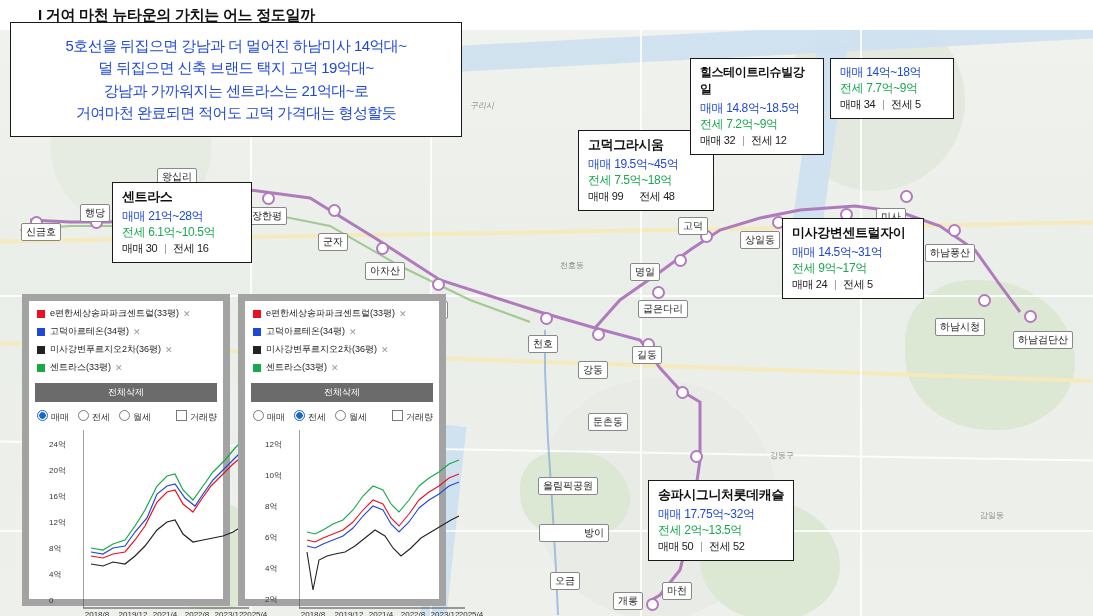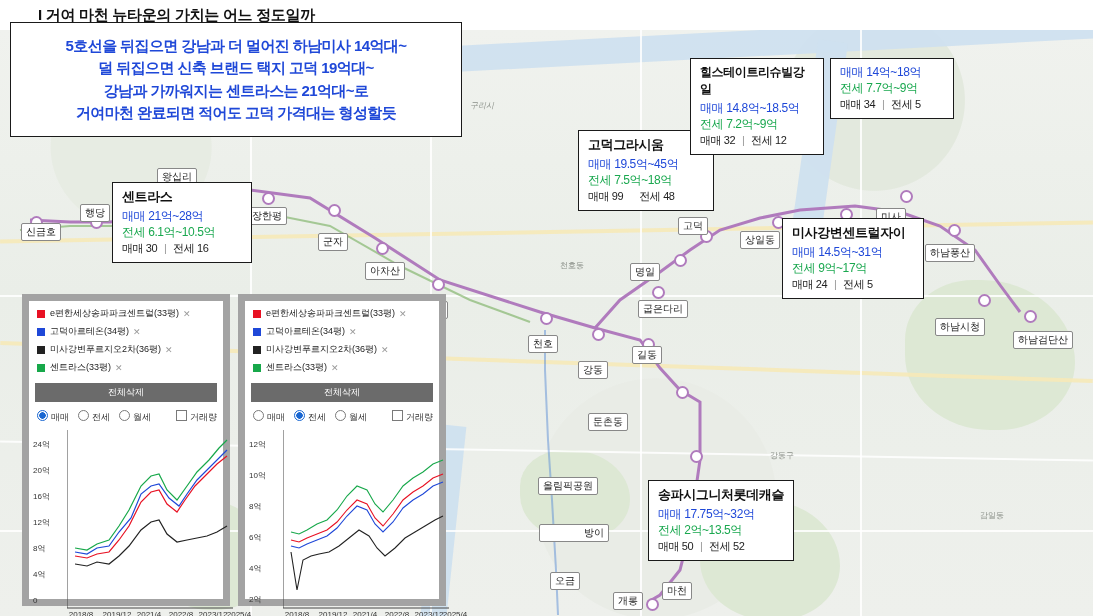--- a/index.html
+++ b/index.html
@@ -51,40 +51,40 @@
   .box .l3{font-size:11px;color:#222;letter-spacing:-0.4px;line-height:1.35;margin-top:1px;}
   .box .l3 .sep{color:#999;margin:0 4px;}
 
   
   .headline{
     position:absolute;left:10px;top:22px;width:452px;height:115px;background:#fff;
     border:1.5px solid #1a1a1a;box-sizing:border-box;
     display:flex;flex-direction:column;align-items:center;justify-content:center;
   }
   .headline div{
-    font-size:15px;color:#1f48d8;font-weight:bold;letter-spacing:-0.6px;line-height:1.5;text-align:center;
+    font-size:15px;color:#1f48d8;font-weight:normal;letter-spacing:-0.6px;line-height:1.5;text-align:center;
   }
 
   
   .panel{
     position:absolute;background:#fff;border:7px solid #a3a3a3;box-sizing:border-box;
   }
   .legend{padding:6px 6px 2px 8px;}
   .legend-row{display:flex;align-items:center;font-size:9px;color:#222;margin-bottom:5px;white-space:nowrap;}
   .sw{width:8px;height:8px;margin-right:5px;flex:0 0 auto;}
   .legend-x{color:#9a9a9a;margin-left:4px;font-size:9px;}
   .delall{
     margin:2px 6px 0 6px;background:#6b6b6b;color:#fff;font-size:9px;text-align:center;padding:3px 0;
   }
   .radios{display:flex;align-items:center;padding:8px 6px 4px 8px;font-size:9px;color:#333;gap:9px;}
   .rb{width:9px;height:9px;border-radius:50%;border:1.5px solid #7a7a7a;display:inline-block;margin-right:3px;vertical-align:-1px;background:#fff;}
   .rb.on{border-color:#1967d2;background:radial-gradient(circle,#1967d2 0 3px,#fff 3.5px);}
   .cb{width:9px;height:9px;border:1.5px solid #7a7a7a;display:inline-block;margin-right:3px;vertical-align:-1px;background:#fff;}
   .radios .spacer{flex:1;}
-  .plot{position:relative;margin:2px 4px 0 4px;}
+  .plot{position:relative;margin:2px 4px 0 20px;}
   .ylab{position:absolute;left:0;font-size:8px;color:#333;transform:translateY(-50%);}
   .xlab{position:absolute;font-size:8px;color:#333;transform:translateX(-50%);}
   svg{display:block;}
 </style>
 </head>
 <body>
 
 <div class="page-title">I 거여 마천 뉴타운의 가치는 어느 정도일까</div>
 
 <div class="map">

